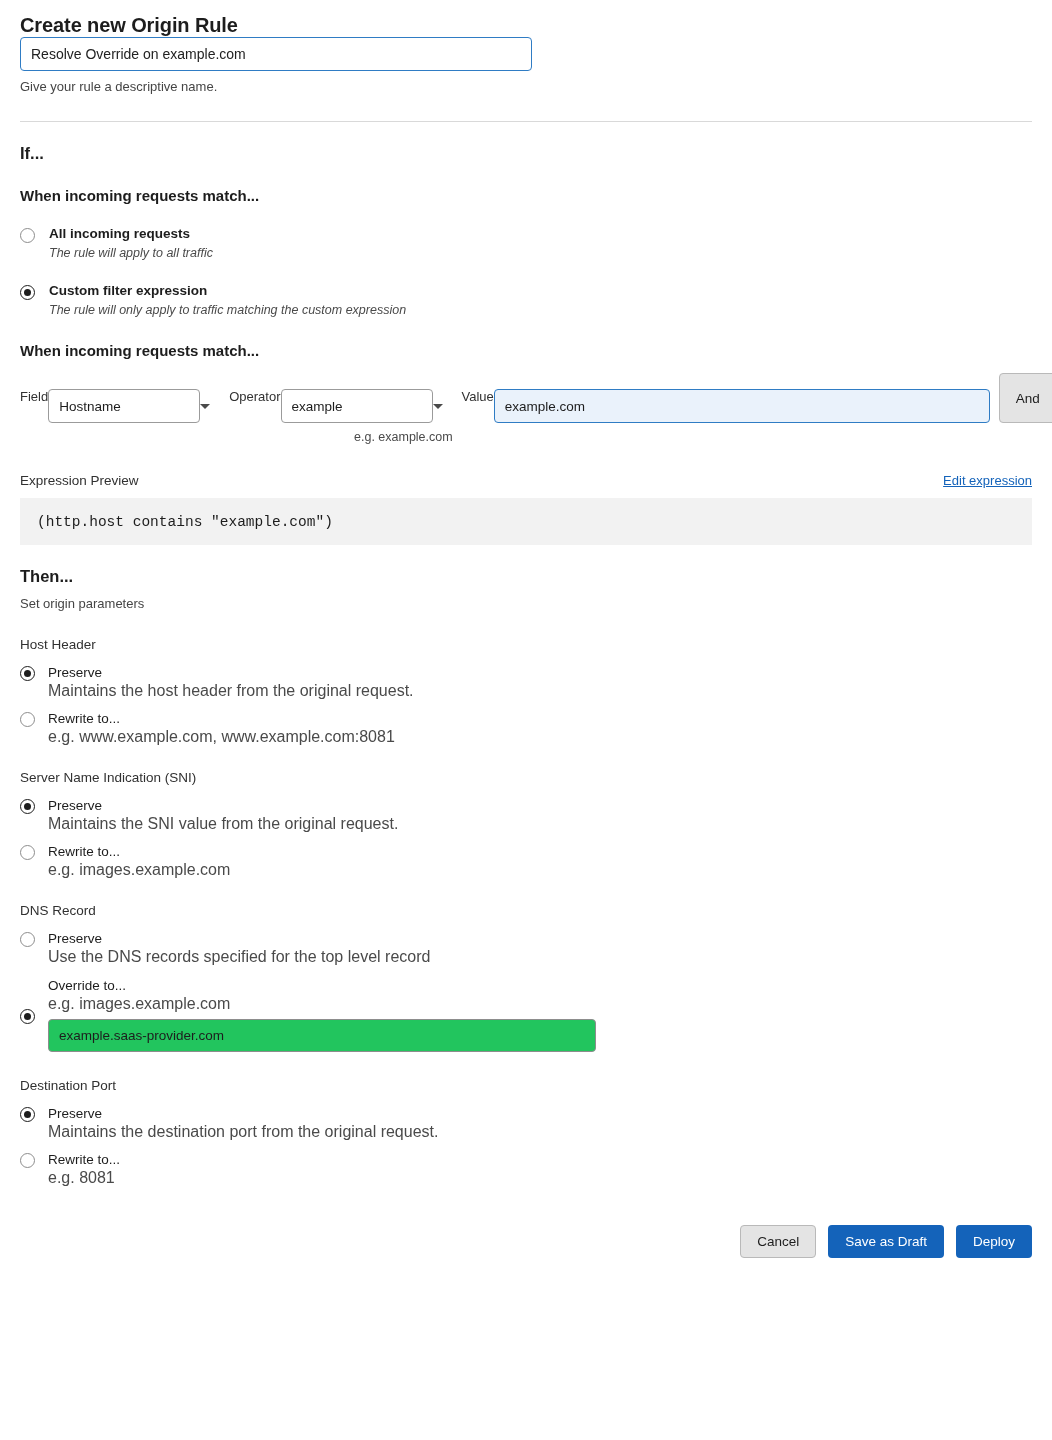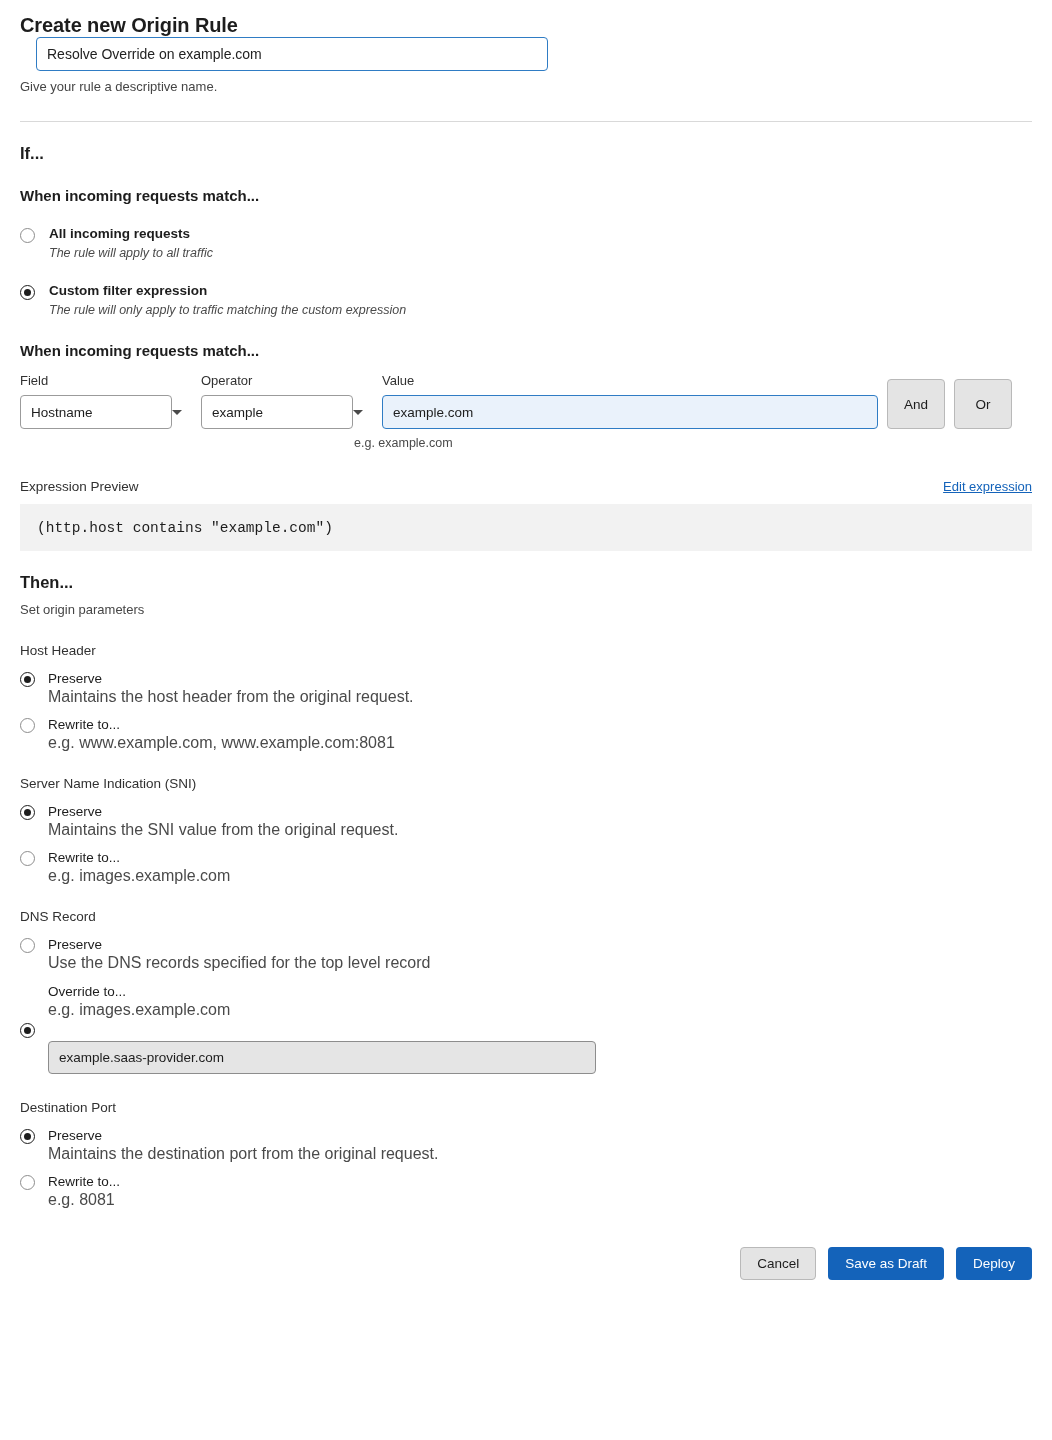--- a/index.html
+++ b/index.html
@@ -36,21 +36,20 @@
   .text-input {
     height: 34px;
     border: 1px solid #2f7cc4;
     border-radius: 4px;
     padding: 16px 10px;
     font-size: 14px;
     color: #222;
     font-family: "Liberation Sans", sans-serif;
     outline: none;
     background: #fff;
-    margin-left: 16px;
   }
   .rule-name-input { width: 512px; display: block; }
   .help-text {
     font-size: 13px;
     color: #454545;
     margin-top: 8px;
   }
   .divider {
     border: none;
     border-top: 1px solid #d9d9d9;
@@ -107,21 +106,21 @@
     margin-top: 4px;
     line-height: 15px;
     font-style: italic;
   }
   .expr-row {
     display: flex;
     align-items: flex-end;
     margin-top: 14px;
     gap: 9px;
   }
-  .expr-col { display: flex; flex-direction: column; }
+  .expr-col { display: flex; }
   .mini-label {
     font-size: 13px;
     color: #313131;
     margin-bottom: 7px;
   }
   .select-wrap {
     position: relative;
     width: 172px;
   }
   .select-box {
@@ -232,22 +231,22 @@
   .override-input {
     width: 548px;
     height: 33px;
     border: 1px solid #8d8d8d;
     border-radius: 4px;
     padding: 0 10px;
     font-size: 13.5px;
     color: #1d1d1d;
     font-family: "Liberation Sans", sans-serif;
     outline: none;
-    margin-top: 24px;
-    background: #e5e5e5;
+    margin-top: 8px;
+    background: #22c55e;
   }
   .footer {
     display: flex;
     justify-content: flex-end;
     gap: 12px;
     margin-top: 40px;
     padding-bottom: 16px;
   }
   .btn {
     height: 33px;

